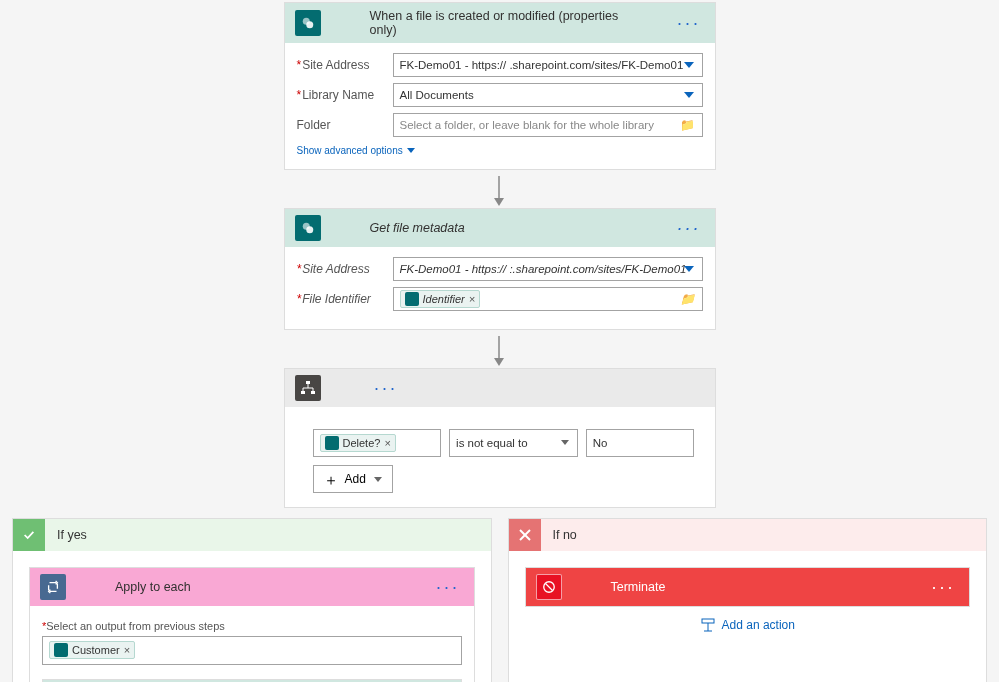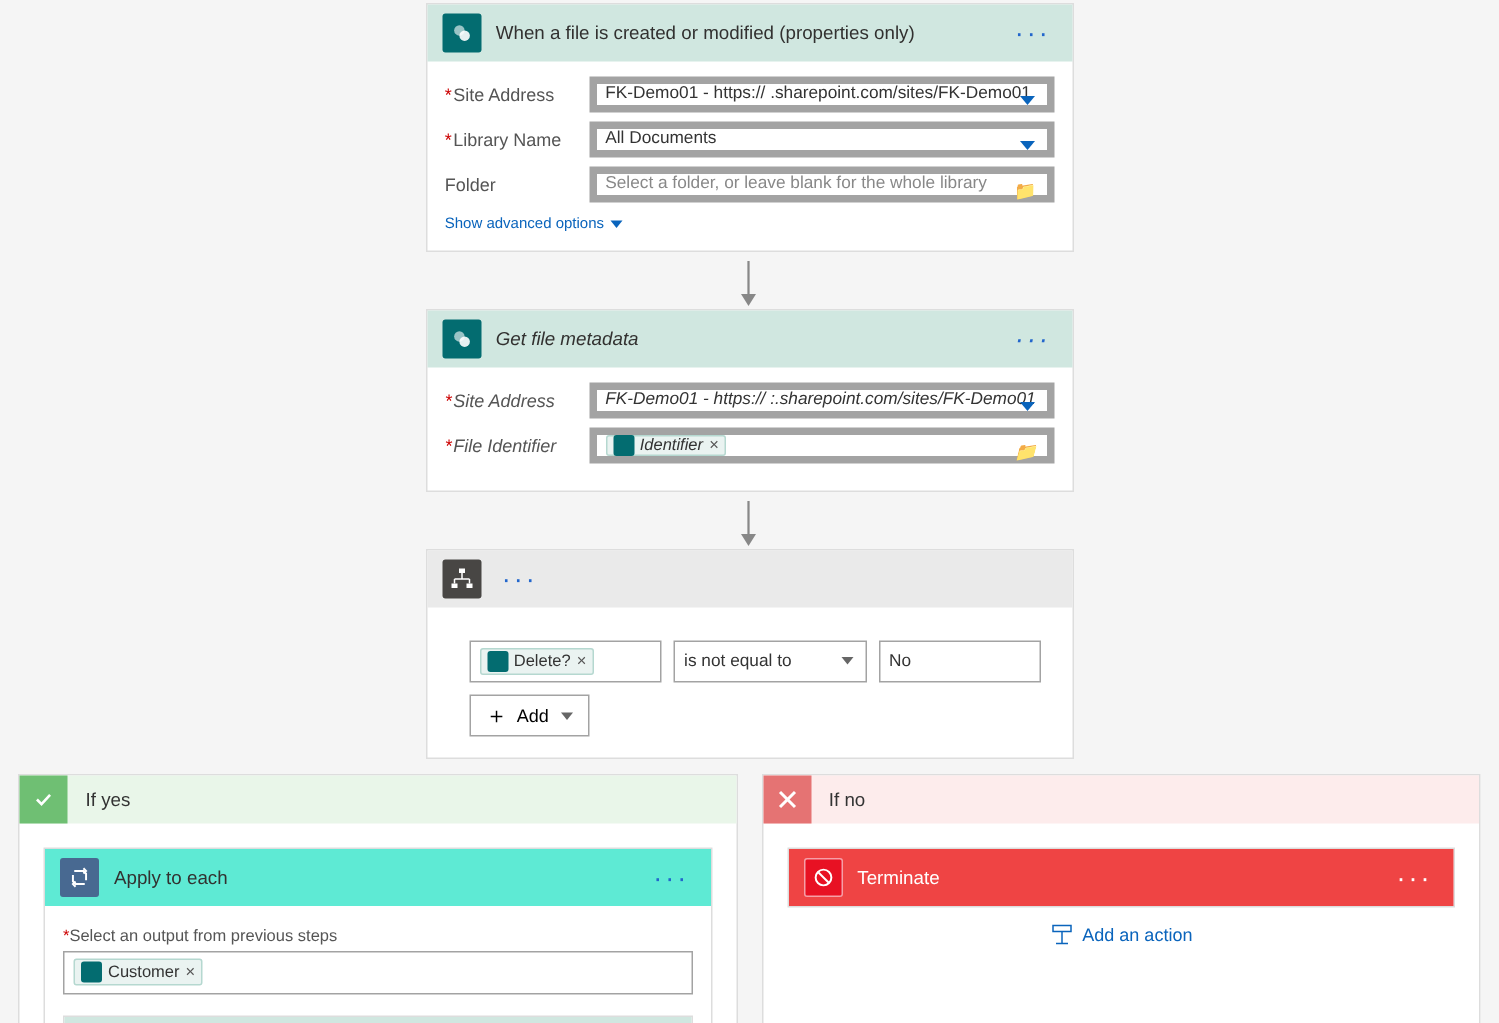--- a/index.html
+++ b/index.html
@@ -1,37 +1,37 @@
 <!DOCTYPE html>
 <html><head>
 <meta charset="utf-8">
 <style>
 * { box-sizing: border-box; margin: 0; padding: 0; font-family: "Segoe UI", Arial, sans-serif; }
 body { background: #f5f5f5; width: 999px; padding-top: 2px; font-size: 12px; color: #333; }
 
 .card { background: #fff; border: 1px solid #ddd; margin: 0 auto; }
-.card-head { display: flex; align-items: center; padding: 6px 10px; }
+.card-head { display: flex; align-items: center; padding: 6px 10px; gap: 39px; }
 .card-head.teal { background: #d0e7e0; }
 .card-head.grey { background: #eaeaea; }
-.card-head.blue { background: #5eead4; }
+.card-head.blue { background: #f9a8d4; }
 .card-head.red { background: #ef4444; }
 .card-head .icon-box { width: 26px; height: 26px; display: flex; align-items: center; justify-content: center; margin-right: 10px; border-radius: 2px; }
 .icon-box.sp { background: #036c70; color: #fff; }
 .icon-box.cond { background: #484644; color: #fff; }
 .icon-box.term { background: #e81123; color: #fff; border: 1px solid rgba(255,255,255,0.6); }
 .card-head .title { flex: 1; font-size: 12.5px; color: #323130; }
 .card-head.red .title { color: #fff; }
 .card-menu { color: #2266cc; font-size: 18px; letter-spacing: 2px; cursor: pointer; padding: 0 4px; }
 .card-head.red .card-menu { color: #fff; }
 
 .card-body { padding: 10px 12px 12px 12px; }
 .field-row { display: flex; align-items: center; margin-bottom: 6px; gap: 10px; }
 .field-label { width: 86px; font-size: 12px; color: #555; }
 .req::before { content: "*"; color: #c00; margin-right: 1px; }
-.field-input { flex: 1; border: 5px solid #a3a3a3; height: 24px; display: flex; padding: 0 6px; font-size: 11.5px; background: #fff; position: relative; }
+.field-input { flex: 1; border: 1px solid #a3a3a3; height: 24px; display: flex; align-items: center; padding: 0 6px; font-size: 11.5px; background: #fff; position: relative; }
 .field-input.dd::after { content: ""; position: absolute; right: 8px; top: 8px; border-left: 5px solid transparent; border-right: 5px solid transparent; border-top: 6px solid #0a64bc; }
 .field-input.folder::after { content: "📁"; position: absolute; right: 6px; top: 4px; color: #0a64bc; font-size: 12px; }
 .placeholder { color: #888; }
 .token { background: #eaf3f1; border: 1px solid #b5d8d0; border-radius: 2px; display: inline-flex; align-items: center; padding: 1px 4px; font-size: 11px; margin-right: 4px; }
 .token .tk-icon { width: 14px; height: 14px; background: #036c70; margin-right: 4px; border-radius: 2px; display:inline-block; }
 .token .tk-x { margin-left: 4px; color: #555; cursor: pointer; }
 
 .adv-link { color: #0a64bc; font-size: 10px; cursor: pointer; display: inline-flex; align-items: center; gap: 4px; }
 .adv-link::after { content: ""; border-left: 4px solid transparent; border-right: 4px solid transparent; border-top: 5px solid #0a64bc; }
 

